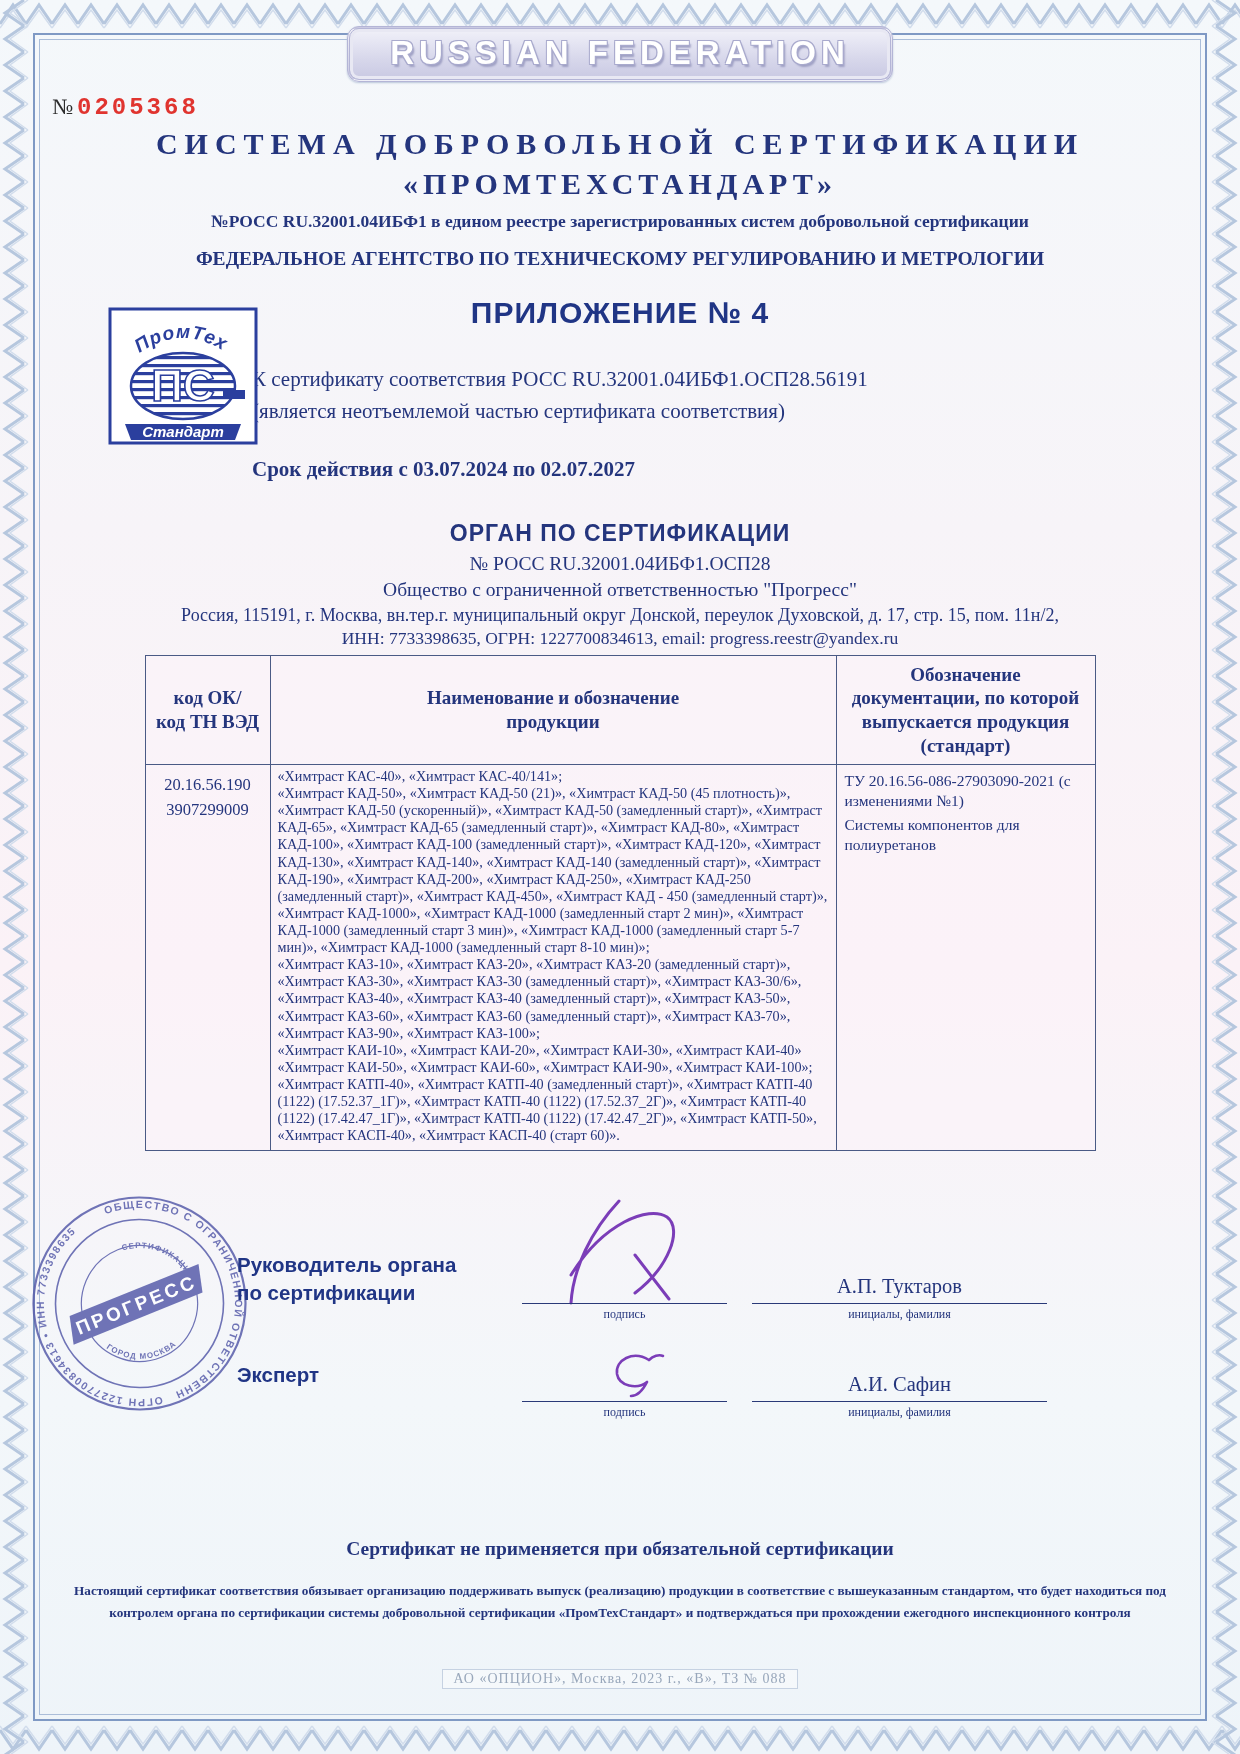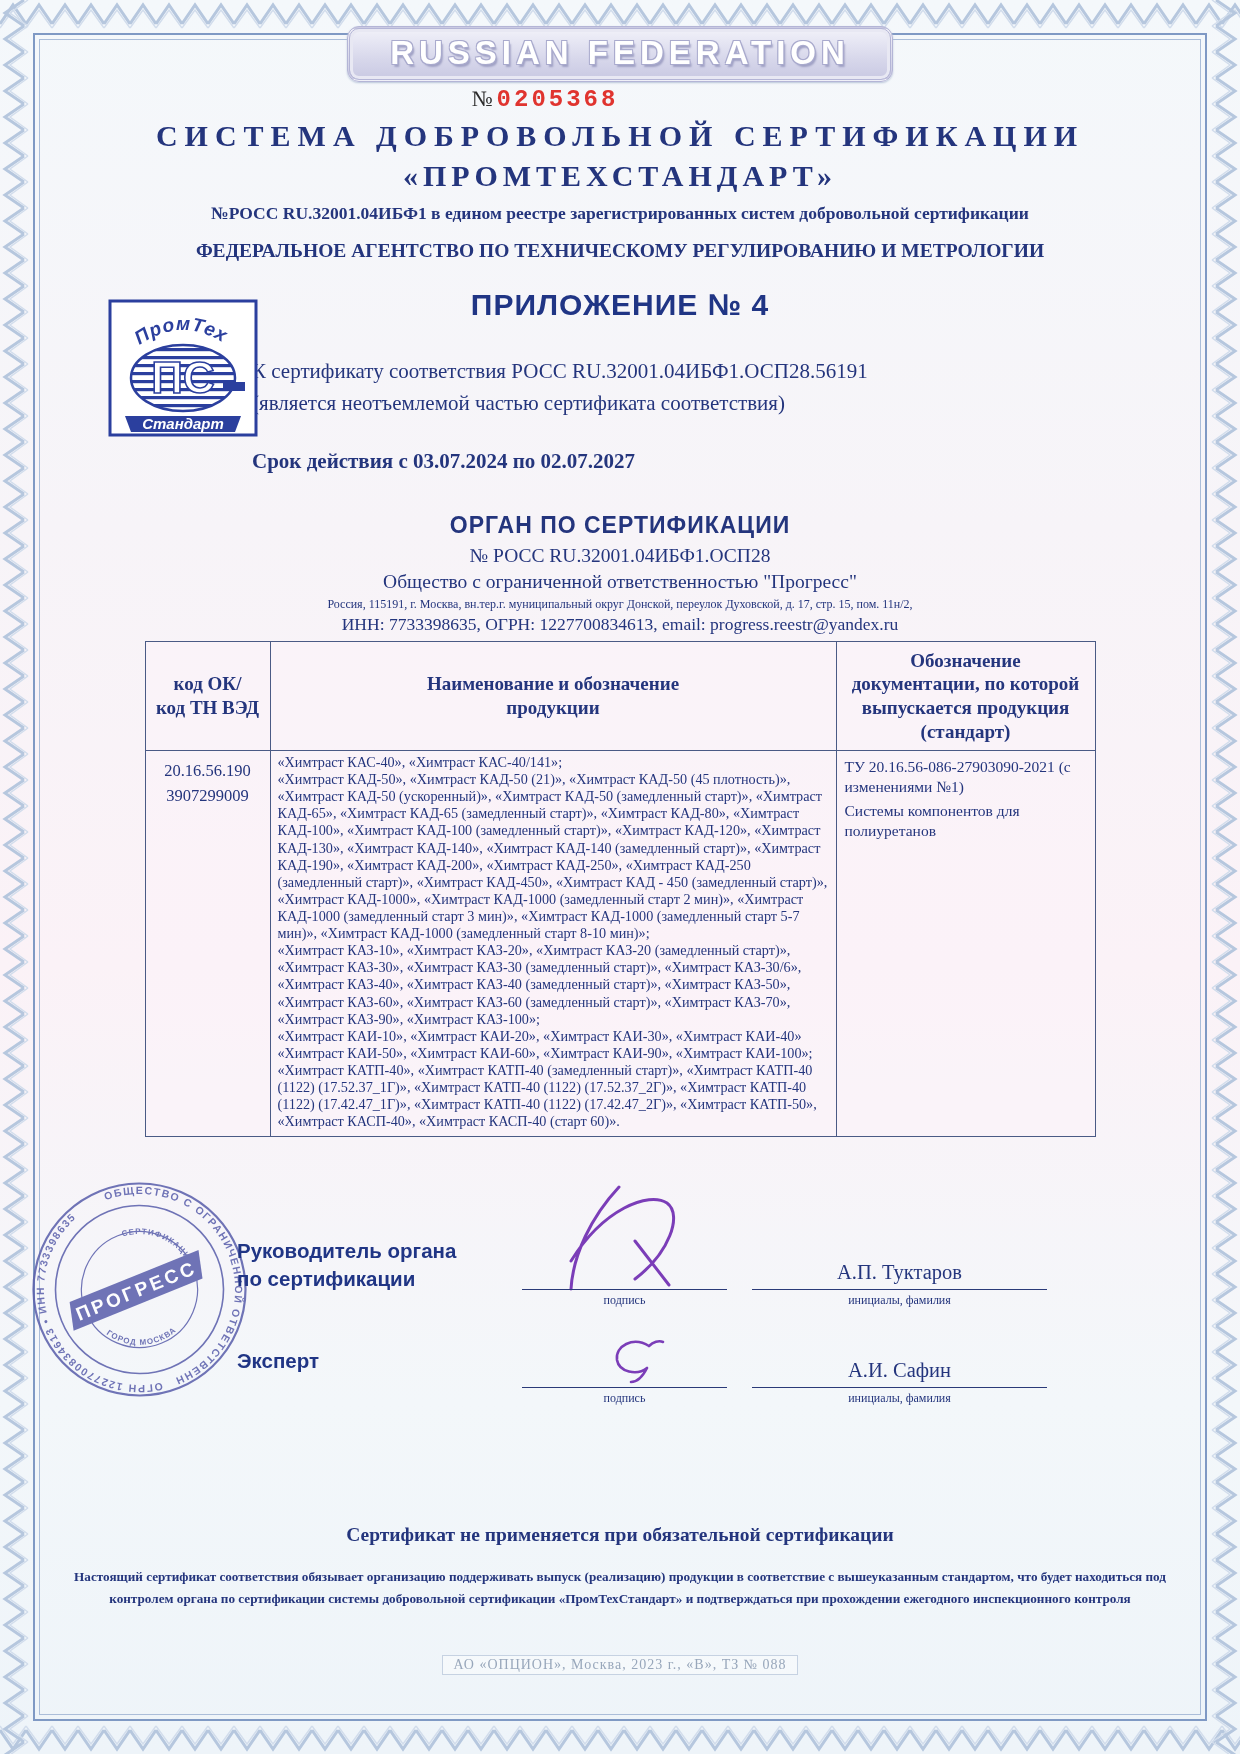--- a/index.html
+++ b/index.html
@@ -22,41 +22,41 @@
   .badge-row{text-align:center;margin-top:-18px;}
   .badge{
     display:inline-block;padding:5px 40px 7px;border:3px double #b4b5d6;border-radius:12px;
     background:linear-gradient(180deg,#f1f1f9,#d7d7eb 60%,#c9c9e2);
     box-shadow:0 0 0 3px #e8e8f3 inset, 0 1px 2px #b9c6da;
   }
   .badge span{
     font-family:"Liberation Sans",sans-serif;font-weight:bold;font-size:33px;letter-spacing:5px;color:#ffffff;
     text-shadow:-1px -1px 0 #a9aacd,1px -1px 0 #a9aacd,-1px 1px 0 #a9aacd,1px 1px 0 #a9aacd,2px 3px 2px #9fa0c4;
   }
-  .serial-row{text-align:center;padding-right:150px;margin-top:4px;}
+  .serial-row{text-align:left;padding-right:150px;margin-top:12px;}
   .serial-prefix{font-family:"Liberation Serif",serif;font-size:22px;color:#2c2c2c;}
   .serial-number{font-family:"Liberation Mono",monospace;font-weight:bold;font-size:24px;letter-spacing:3px;color:#e0342f;}
 
   .title-line1{margin-top:6px;text-align:center;font-weight:600;font-size:30px;letter-spacing:7px;}
   .title-line2{margin-top:6px;text-align:center;font-weight:600;font-size:30px;letter-spacing:5px;}
   .registry-line{margin-top:10px;text-align:center;font-weight:bold;font-size:17.5px;}
   .agency-line{margin-top:16px;text-align:center;font-weight:bold;font-size:19.5px;}
 
   
   .appendix-wrap{position:relative;margin-top:26px;min-height:190px;}
   .logo-box{position:absolute;left:55px;top:10px;}
   .appendix-title{text-align:center;font-family:"Liberation Sans",sans-serif;font-weight:800;font-size:30px;color:#203585;letter-spacing:1px;}
   .cert-lines{margin:34px 0 0 200px;font-size:21px;line-height:1.5;}
   .validity-line{margin:30px 0 0 200px;font-weight:bold;font-size:21px;}
 
   
   .organ-title{margin-top:34px;text-align:center;font-family:"Liberation Sans",sans-serif;font-weight:bold;font-size:23px;letter-spacing:1px;}
   .organ-number{margin-top:6px;text-align:center;font-size:19.5px;}
   .organ-company{margin-top:4px;text-align:center;font-size:19.5px;}
-  .organ-address{margin-top:4px;text-align:center;font-size:12px;font-family:Liberation Serif, serif;}
+  .organ-address{margin-top:4px;text-align:center;font-size:18px;font-family:Liberation Serif, serif;}
   .organ-requisites{margin-top:2px;text-align:center;font-size:17.5px;}
 
   .list-caption{margin-top:14px;text-align:center;font-weight:bold;font-size:19px;}
 
   
   table.products{border-collapse:collapse;margin:6px auto 0;table-layout:fixed;width:950px;background:rgba(252,243,249,.55);}
   table.products th,table.products td{border:1.6px solid #4a5a85;vertical-align:top;}
   table.products th{font-weight:bold;font-size:19px;color:#24357d;text-align:center;vertical-align:middle;height:100px;padding:4px 8px;white-space:pre-line;line-height:1.25;}
   col.c1{width:125px;} col.c2{width:566px;} col.c3{width:259px;}
   td.codes{font-size:16.5px;text-align:center;padding-top:8px;line-height:1.5;}

